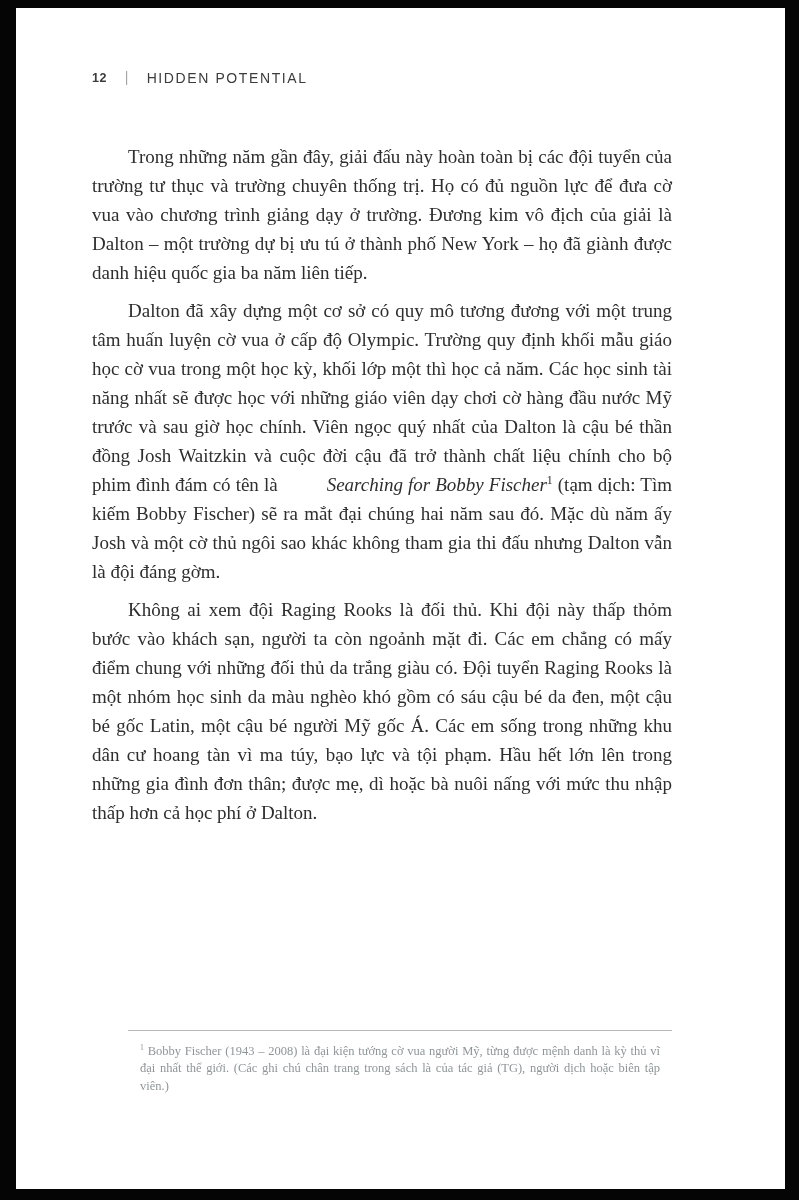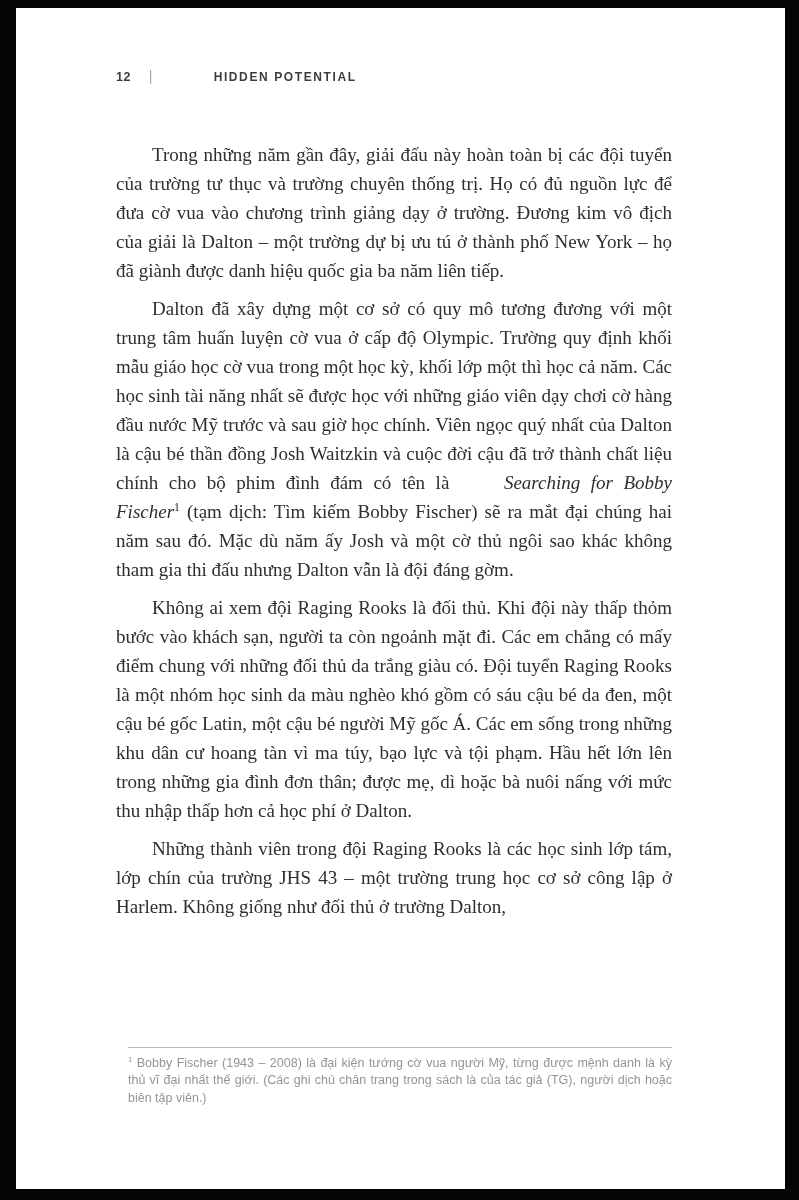--- a/index.html
+++ b/index.html
@@ -15,21 +15,21 @@
     overflow: hidden;
   }
   .page {
     position: absolute;
     top: 8px;
     left: 16px;
     right: 14px;
     bottom: 11px;
     background: #ffffff;
     box-sizing: border-box;
-    padding: 62px 113px 0 100px;
+    padding: 62px 113px 0 76px;
   }
   .page-header {
     display: flex;
     align-items: center;
     font-family: "Liberation Sans", sans-serif;
     font-size: 12.5px;
     color: #3c3c3c;
     letter-spacing: 0.5px;
     margin-bottom: 56px;
   }
@@ -37,23 +37,22 @@
     font-weight: 600;
   }
   .header-sep {
     color: #9a9a9a;
     font-weight: 300;
     margin: 0 18px;
     transform: scaleY(1.1);
   }
   .book-title {
     letter-spacing: 1.6px;
-    font-weight: 700;
-    font-size: 12px;
-    margin-left: 43px;
+    font-weight: 400;
+    font-size: 14px;
   }
   .body-text {
     font-family: "Liberation Serif", serif;
     font-size: 19px;
     line-height: 29px;
     color: #2e2e2e;
     text-align: justify;
   }
   .body-text p.para {
     margin: 0 0 9px 0;
@@ -74,22 +73,22 @@
     right: 113px;
     bottom: 82px;
   }
   .footnote-rule {
     border: 0;
     border-top: 1px solid #b7b7b7;
     margin: 0 0 7px 0;
     width: 100%;
   }
   .footnote-text {
-    margin: 0;
-    font-family: Liberation Sans, sans-serif;
+    margin: 12px;
+    font-family: Liberation Serif, serif;
     font-size: 12.5px;
     line-height: 17.5px;
     color: #8f9698;
     text-align: justify;
   }
 </style>
 </head>
 <body>
 
 <div class="photo-frame">
@@ -98,21 +97,20 @@
     <div class="page-header">
       <span class="page-number">12</span>
       <span class="header-sep">|</span>
       <span class="book-title">HIDDEN POTENTIAL</span>
     </div>
 
     <div class="body-text">
         <p class="para"><span>Trong những năm gần đây, giải đấu này hoàn toàn bị các đội tuyển của trường tư thục và trường chuyên thống trị. Họ có đủ nguồn lực để đưa cờ vua vào chương trình giảng dạy ở trường. Đương kim vô địch của giải là Dalton – một trường dự bị ưu tú ở thành phố New York – họ đã giành được danh hiệu quốc gia ba năm liên tiếp.</span></p>
         <p class="para"><span>Dalton đã xây dựng một cơ sở có quy mô tương đương với một trung tâm huấn luyện cờ vua ở cấp độ Olympic. Trường quy định khối mẫu giáo học cờ vua trong một học kỳ, khối lớp một thì học cả năm. Các học sinh tài năng nhất sẽ được học với những giáo viên dạy chơi cờ hàng đầu nước Mỹ trước và sau giờ học chính. Viên ngọc quý nhất của Dalton là cậu bé thần đồng Josh Waitzkin và cuộc đời cậu đã trở thành chất liệu chính cho bộ phim đình đám có tên là </span><em>Searching for Bobby Fischer</em><sup>1</sup><span> (tạm dịch: Tìm kiếm Bobby Fischer) sẽ ra mắt đại chúng hai năm sau đó. Mặc dù năm ấy Josh và một cờ thủ ngôi sao khác không tham gia thi đấu nhưng Dalton vẫn là đội đáng gờm.</span></p>
         <p class="para"><span>Không ai xem đội Raging Rooks là đối thủ. Khi đội này thấp thỏm bước vào khách sạn, người ta còn ngoảnh mặt đi. Các em chẳng có mấy điểm chung với những đối thủ da trắng giàu có. Đội tuyển Raging Rooks là một nhóm học sinh da màu nghèo khó gồm có sáu cậu bé da đen, một cậu bé gốc Latin, một cậu bé người Mỹ gốc Á. Các em sống trong những khu dân cư hoang tàn vì ma túy, bạo lực và tội phạm. Hầu hết lớn lên trong những gia đình đơn thân; được mẹ, dì hoặc bà nuôi nấng với mức thu nhập thấp hơn cả học phí ở Dalton.</span></p>
-        <p class="para"><span>Những thành viên trong đội Raging Rooks là các học sinh lớp tám, lớp chín của trường JHS 43 – một trường trung học cơ sở công lập ở Harlem. Không giống như đối thủ ở trường Dalton,</span></p>
       </div>
 
     <div class="footnote-section">
       <hr class="footnote-rule">
       <p class="footnote-text"><sup>1</sup><span> Bobby Fischer (1943 – 2008) là đại kiện tướng cờ vua người Mỹ, từng được mệnh danh là kỳ thủ vĩ đại nhất thế giới. (Các ghi chú chân trang trong sách là của tác giả (TG), người dịch hoặc biên tập viên.)</span></p>
     </div>
 
   </div>
 </div>
 

